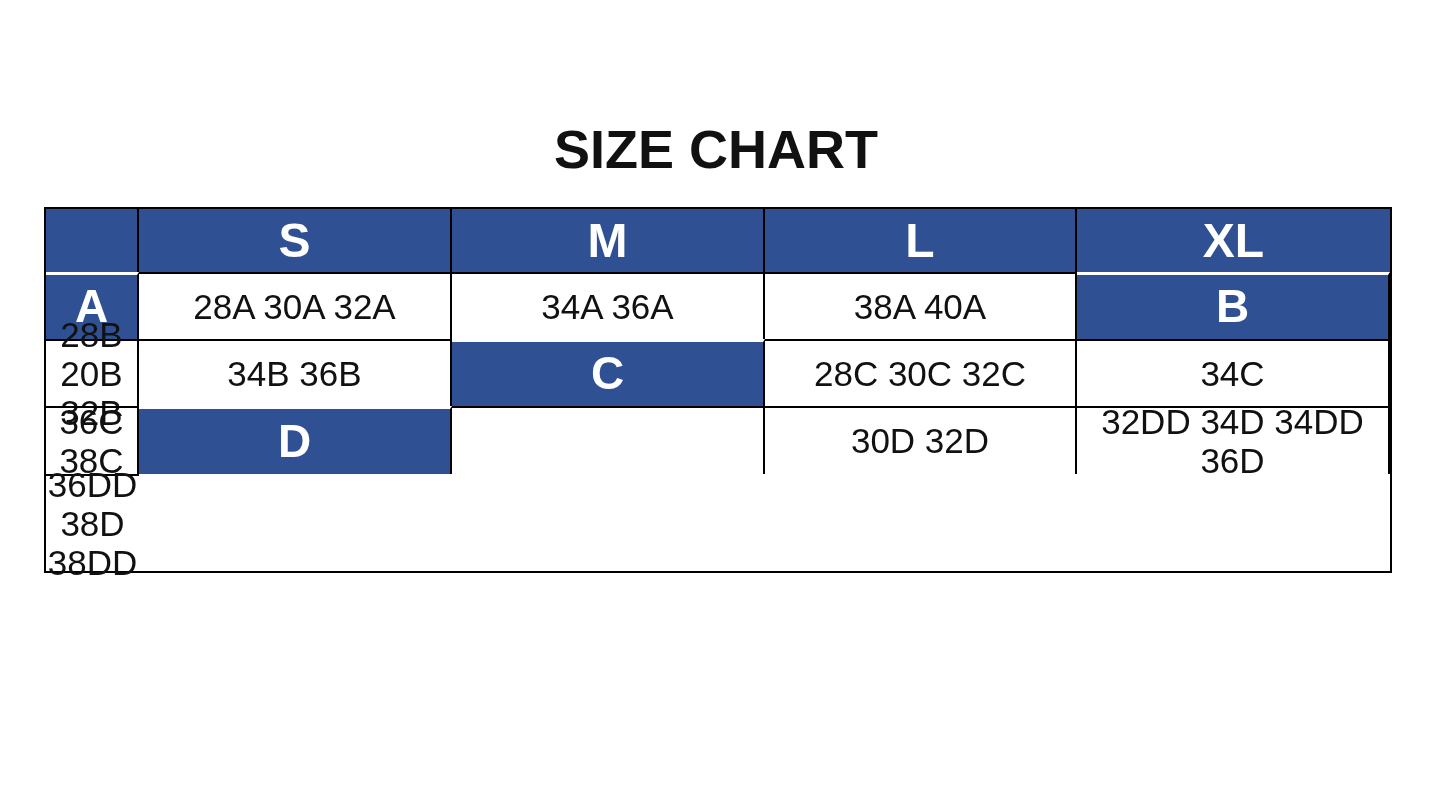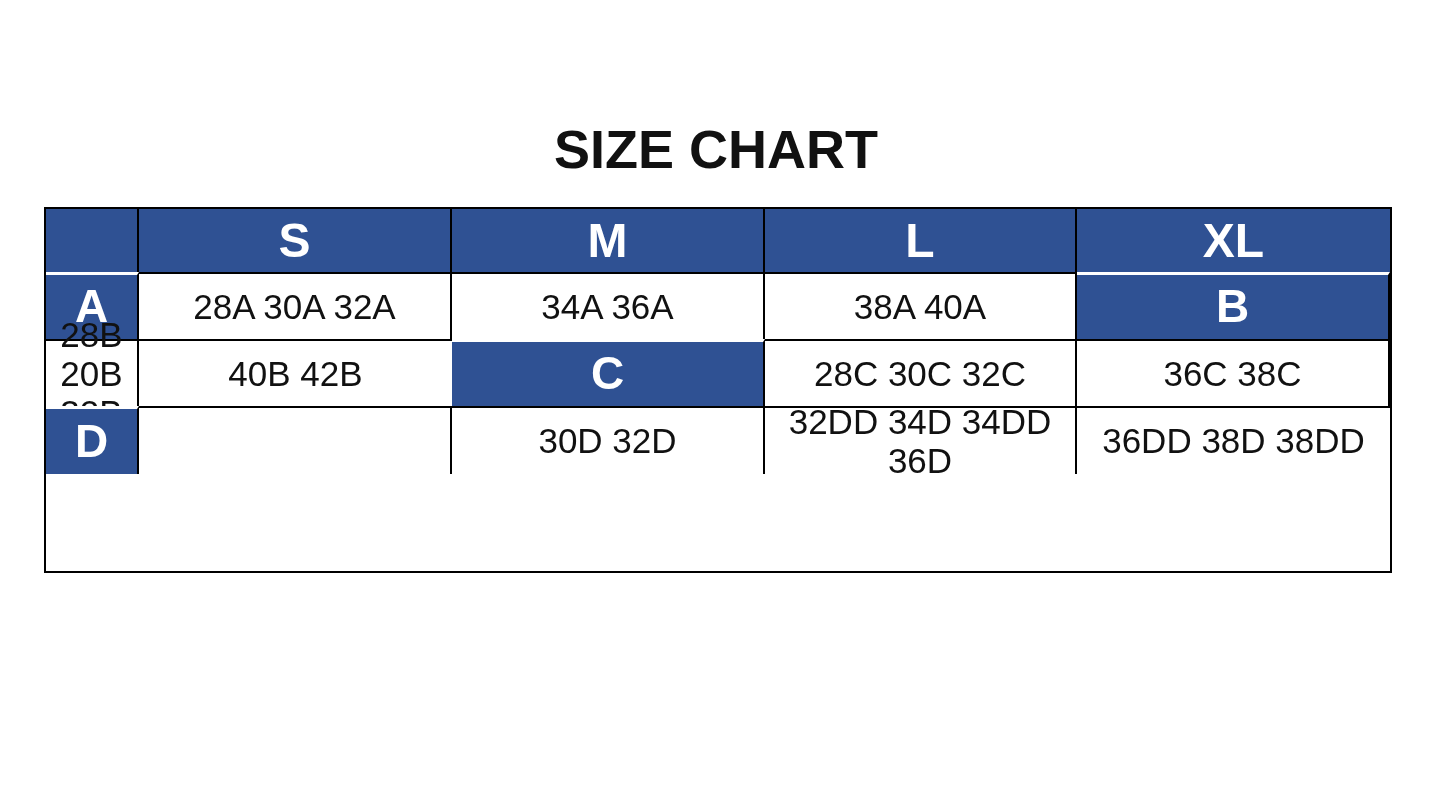--- a/index.html
+++ b/index.html
@@ -87,24 +87,25 @@
     <div class="cell blue header-cell row-first">L</div>
     <div class="cell blue header-cell row-first col-last">XL</div>
 
     <div class="cell blue row-label">A</div>
     <div class="cell body-cell">28A 30A 32A</div>
     <div class="cell body-cell">34A 36A</div>
     <div class="cell body-cell">38A 40A</div>
 
     <div class="cell blue row-label">B</div>
     <div class="cell body-cell">28B 20B 32B</div>
-    <div class="cell body-cell col-last">40B 42B</div>
+    <div class="cell body-cell">34B 36B</div>
 
     <div class="cell blue row-label">C</div>
     <div class="cell body-cell">28C 30C 32C</div>
+    <div class="cell body-cell">34C</div>
     <div class="cell body-cell">36C 38C</div>
 
     <div class="cell blue row-label">D</div>
     <div class="cell body-cell"></div>
     <div class="cell body-cell">30D 32D</div>
     <div class="cell body-cell">32DD 34D 34DD
 36D</div>
     <div class="cell body-cell col-last">36DD 38D 38DD</div>
 
   </div>

